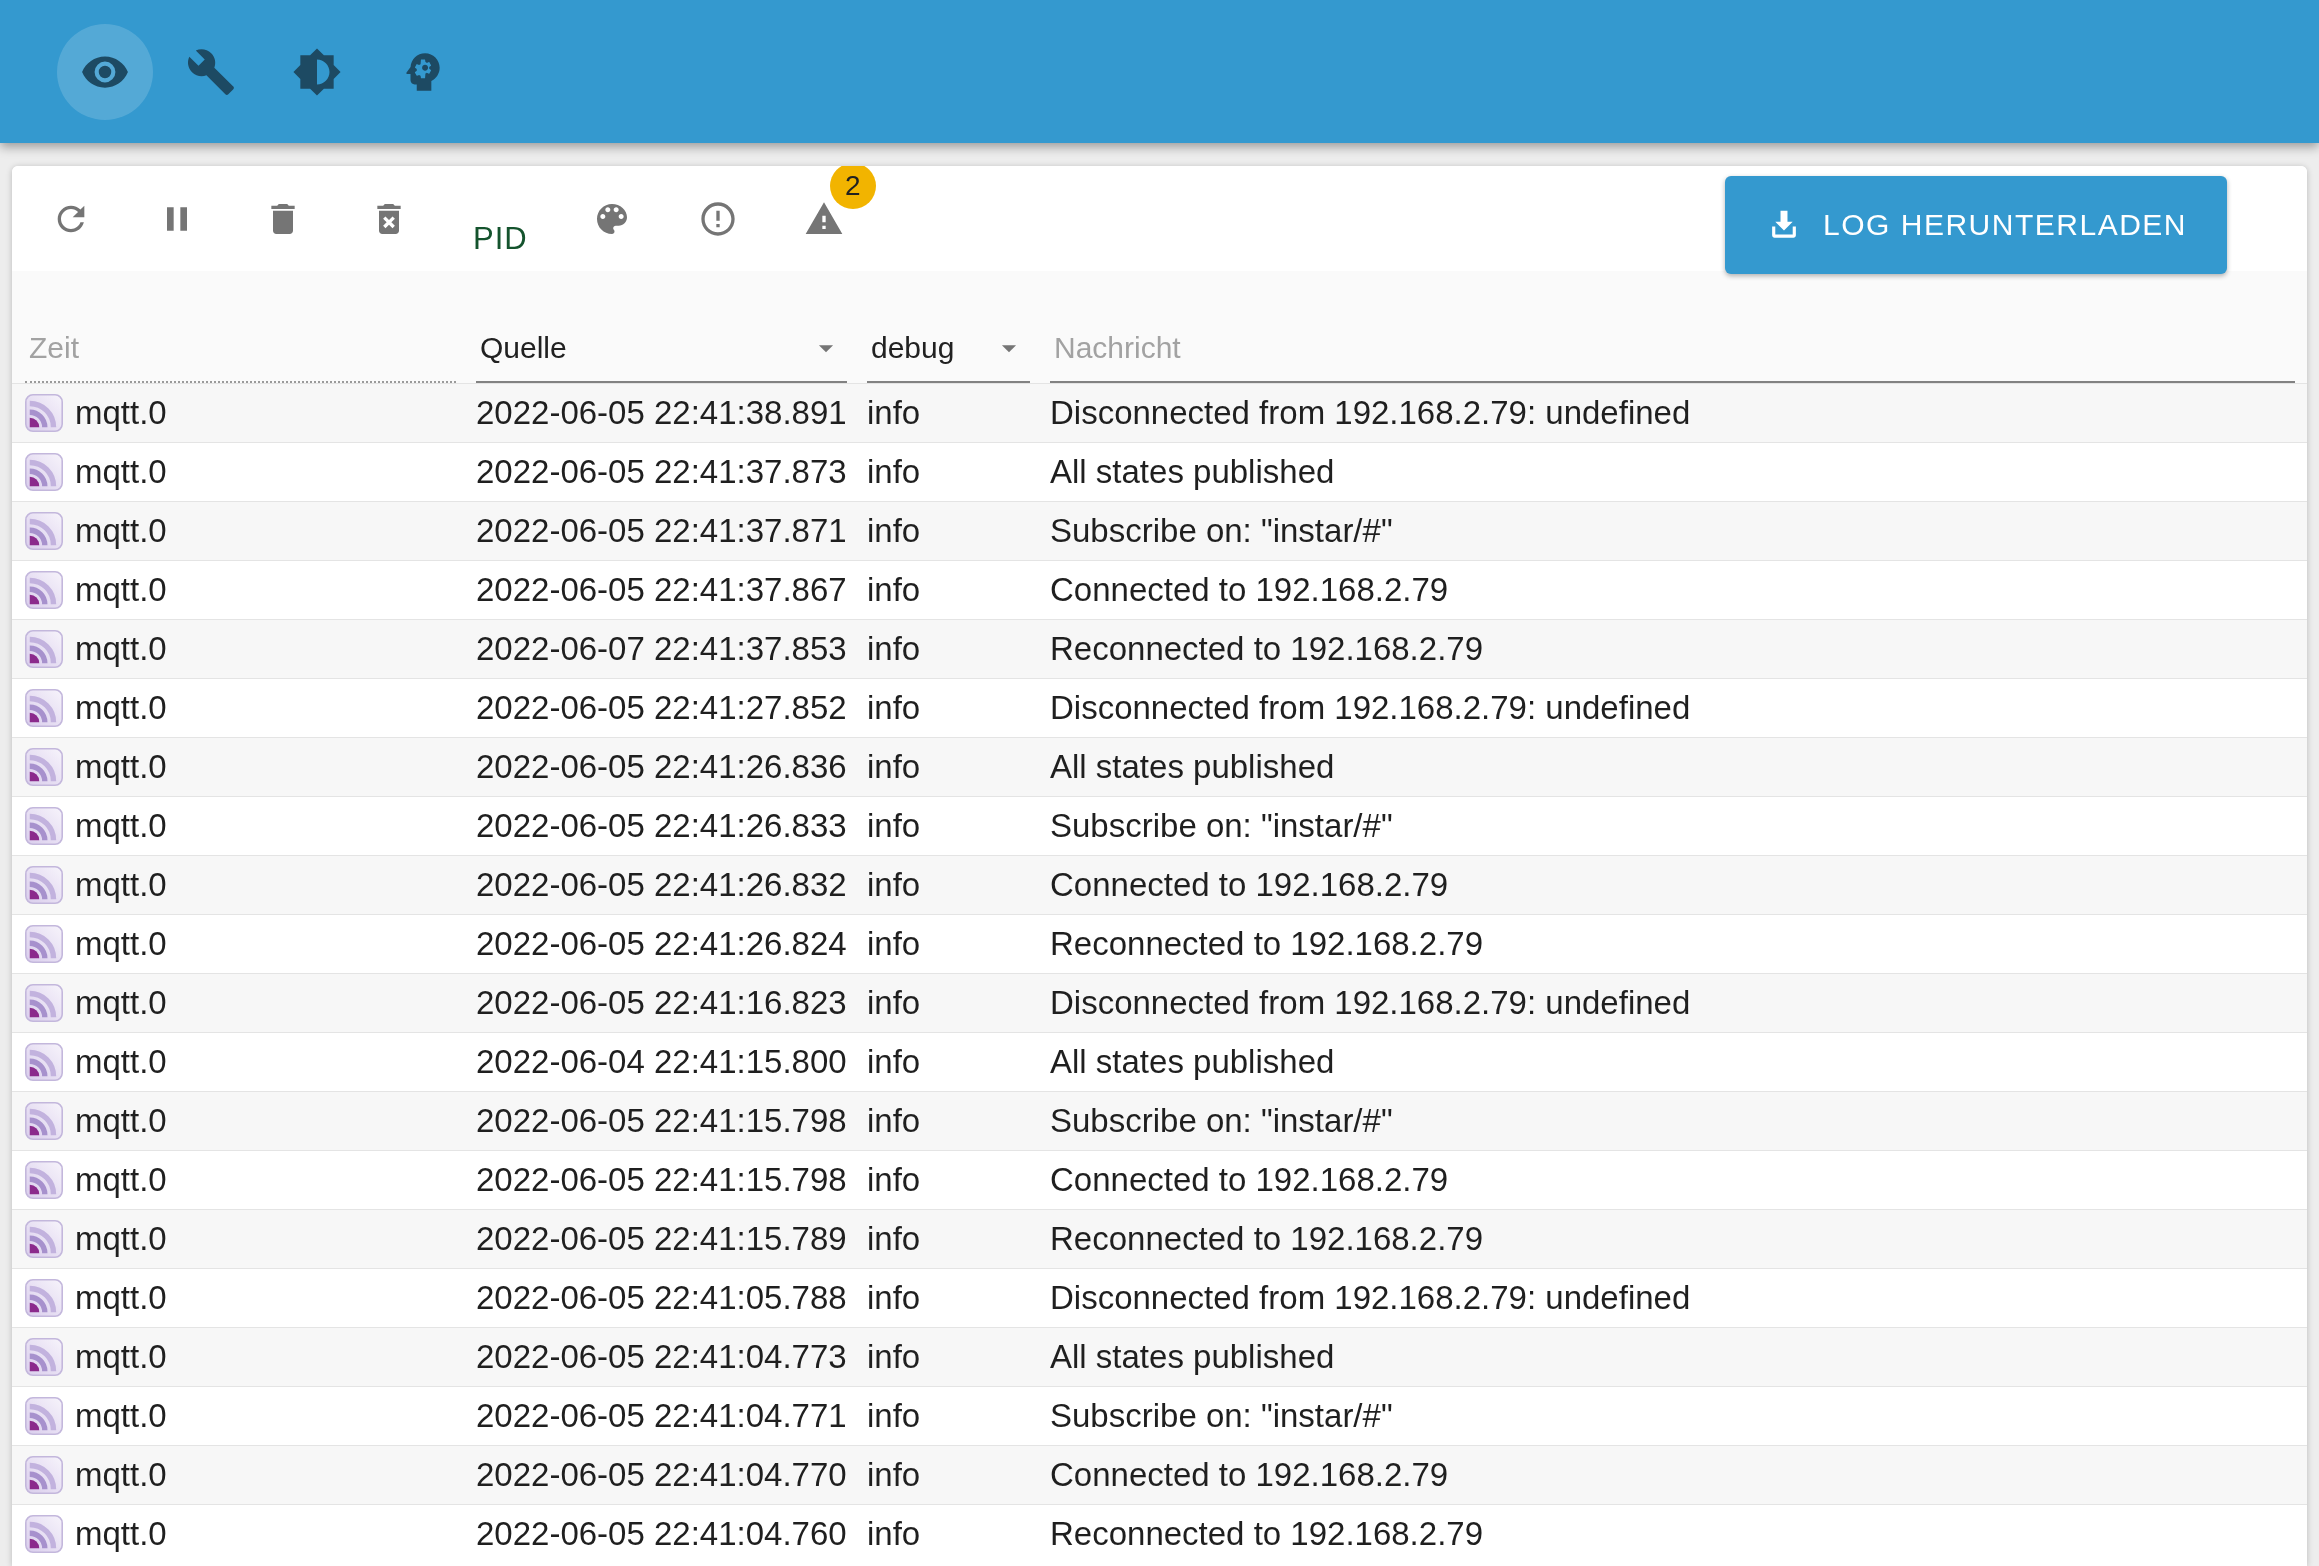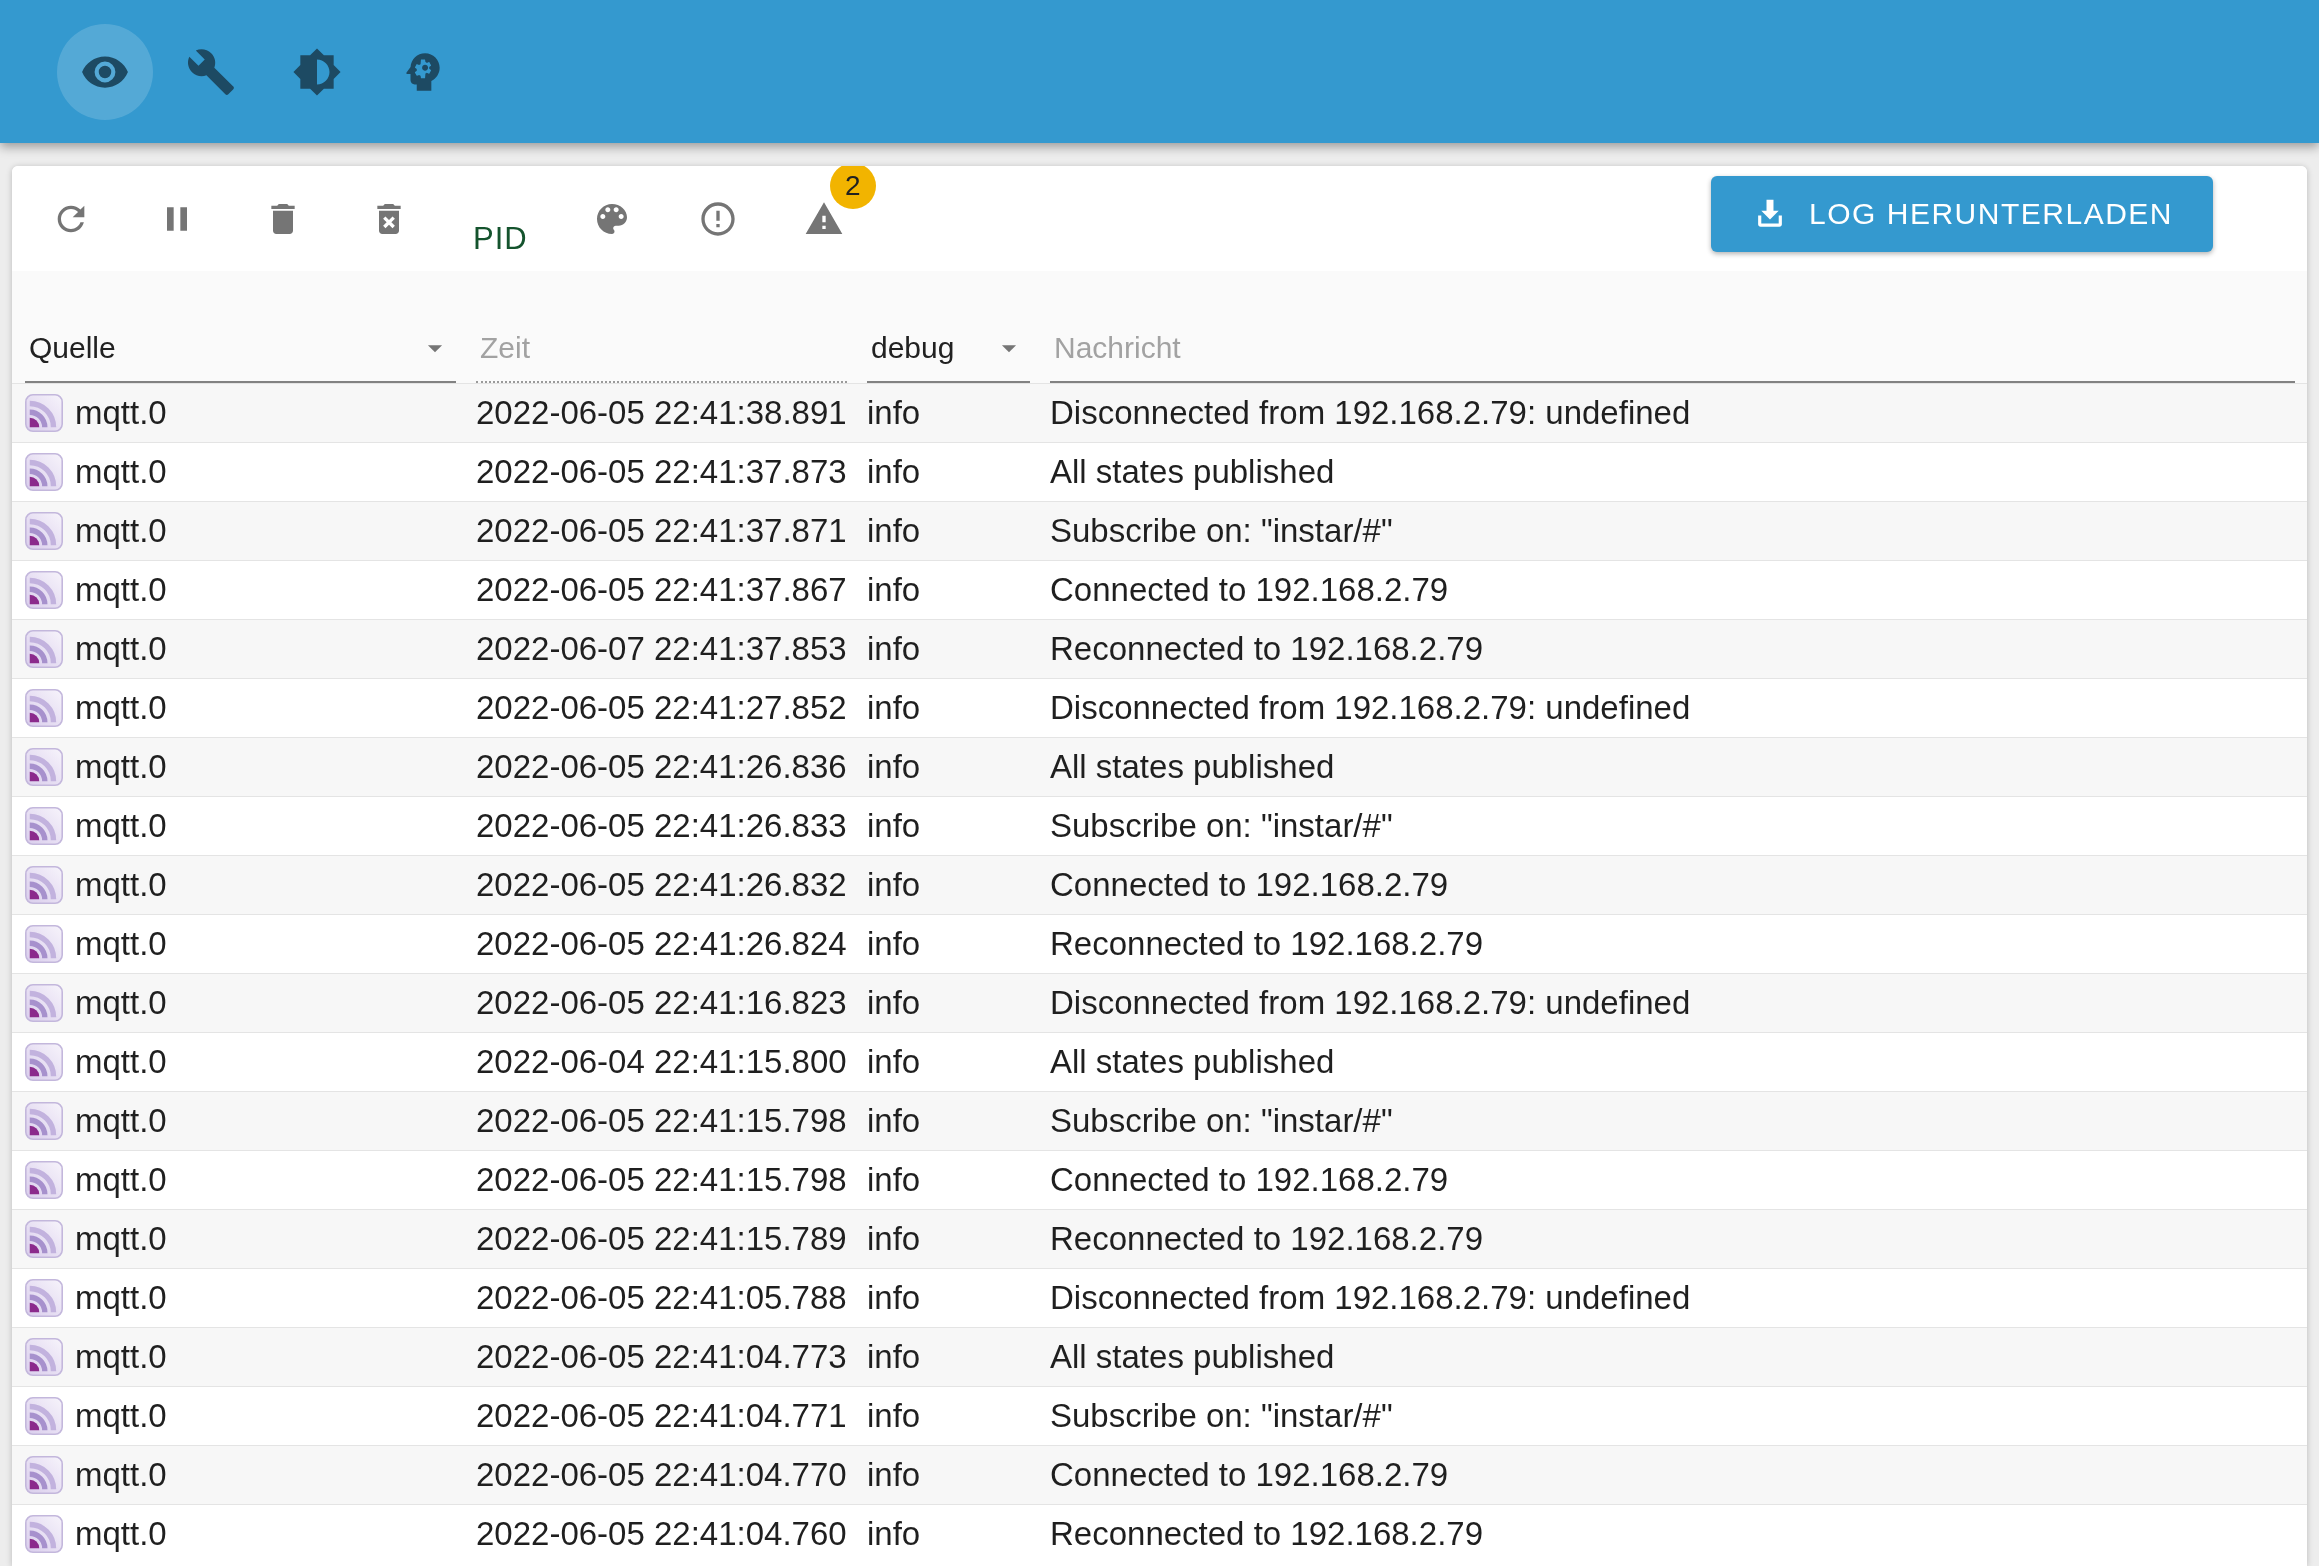--- a/index.html
+++ b/index.html
@@ -52,21 +52,21 @@
     font-size: 31px; color: #14532d; letter-spacing: 1px;
     width: auto; padding: 0 2px; margin-top: 40px;
   }
   .badge {
     position: absolute; left: 30px; top: -32px;
     min-width: 46px; height: 46px; border-radius: 50%;
     background: #f2b400; color: #212121;
     font-size: 28px; display: flex; align-items: center; justify-content: center;
   }
   .dl-btn {
-    position: absolute; right: 94px; top: 10px; height: 76px;
+    position: absolute; right: 80px; top: 10px; height: 98px;
     background: #3499cf; color: #ffffff;
     border: none; border-radius: 6px;
     display: flex; align-items: center; gap: 20px;
     padding: 0 40px;
     font-family: "Liberation Sans", sans-serif;
     font-size: 30px; letter-spacing: 1.5px;
     box-shadow: 0 2px 5px rgba(0,0,0,0.30);
     cursor: pointer;
   }
   .dl-btn svg { width: 38px; height: 38px; fill: #ffffff; }
@@ -205,29 +205,29 @@
         <svg viewBox="0 0 24 24" width="38" height="38" fill="#ffffff">
           <path d="M12 15.5L6.5 10h3.3V3h4.4v7h3.3L12 15.5z"></path>
           <path d="M4.5 13v5.5c0 .8.7 1.5 1.5 1.5h12c.8 0 1.5-.7 1.5-1.5V13h-2v5H6.5v-5h-2z"></path>
         </svg>
       </span>
       <span>LOG HERUNTERLADEN</span>
     </button>
   </div>
 
   <div class="filters grid-cols">
+    <div class="fcell f-dotted">
+      <span class="f-placeholder">Zeit</span>
+    </div>
     <div class="fcell f-solid">
       <span class="f-value">Quelle</span>
       <svg class="caret" viewBox="0 0 24 24">
           <path d="M7 10l5 5 5-5z"></path>
         </svg>
     </div>
-    <div class="fcell f-dotted">
-      <span class="f-placeholder">Zeit</span>
-    </div>
     <div class="fcell f-solid">
       <span class="f-value">debug</span>
       <svg class="caret" viewBox="0 0 24 24">
           <path d="M7 10l5 5 5-5z"></path>
         </svg>
     </div>
     <div class="fcell f-solid">
       <span class="f-placeholder">Nachricht</span>
     </div>
   </div>

